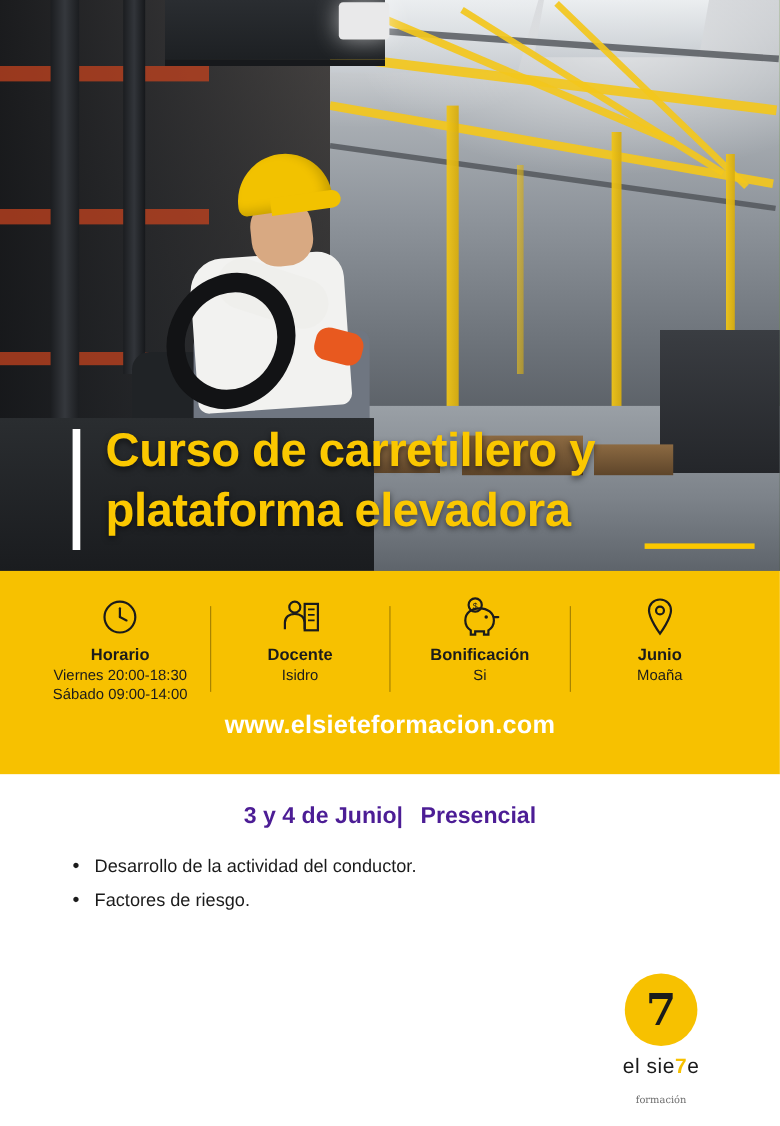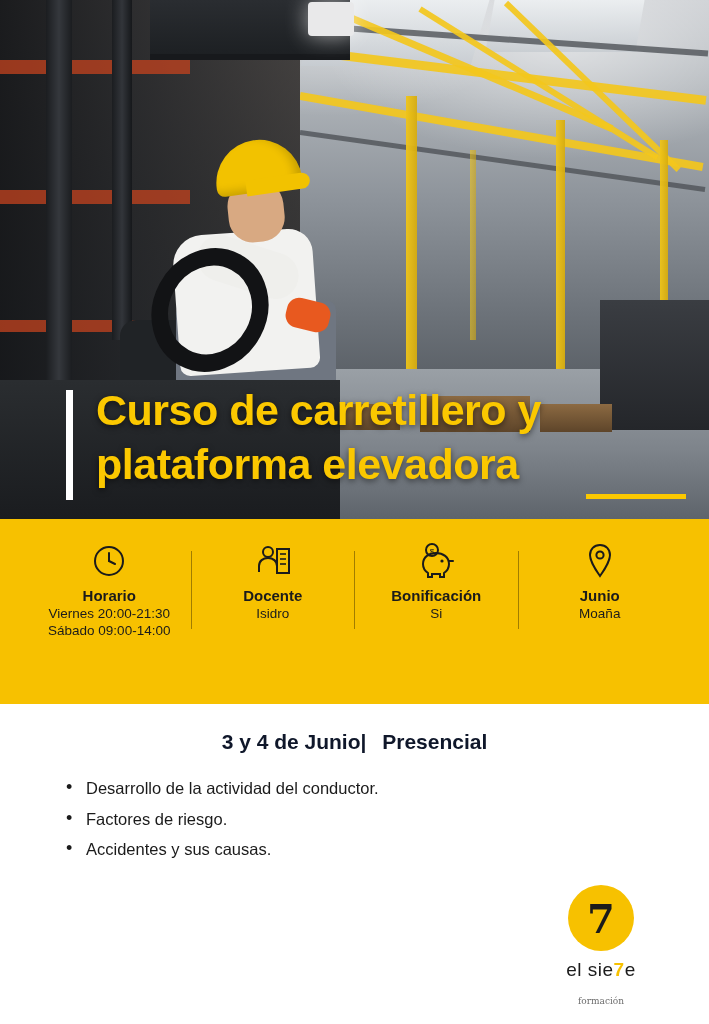--- a/index.html
+++ b/index.html
@@ -276,21 +276,21 @@
     position: relative;
     width: 709px;
     height: 320px;
     background: #ffffff;
   }
   .date-line {
     text-align: center;
     padding-top: 26px;
     font-size: 21px;
     font-weight: bold;
-    color: #0f172a;
+    color: #4c1d95;
   }
   .date-line .modality { margin-left: 10px; }
   .bullets {
     margin: 26px 0 0 66px;
     list-style: none;
   }
   .bullets li {
     position: relative;
     font-size: 16.5px;
     color: #1b1b1b;
@@ -413,21 +413,21 @@
 
       <div class="info-col">
         <div class="ico">
           <svg width="36" height="36" viewBox="0 0 36 36">
             <circle cx="18" cy="18" r="14" fill="none" stroke="#1b1b1b" stroke-width="2"></circle>
             <line x1="18" y1="18" x2="18" y2="10" stroke="#1b1b1b" stroke-width="2" stroke-linecap="round"></line>
             <line x1="18" y1="18" x2="24" y2="21" stroke="#1b1b1b" stroke-width="2" stroke-linecap="round"></line>
           </svg>
         </div>
         <div class="info-title">Horario</div>
-        <div class="info-sub" style="white-space:pre-line;">Viernes 20:00-21:30
+        <div class="info-sub" style="white-space:pre-line;">Viernes 20:00-18:30
 Sábado 09:00-14:00</div>
       </div>
 
       <div class="divider"></div>
 
       <div class="info-col">
         <div class="ico">
           <svg width="40" height="40" viewBox="0 0 40 40">
             <circle cx="15" cy="11" r="5" fill="none" stroke="#1b1b1b" stroke-width="2"></circle>
             <path d="M6 31 v-6 c0-5 4-8 9-8 s9 3 9 8 v6" fill="none" stroke="#1b1b1b" stroke-width="2"></path>
@@ -465,32 +465,32 @@
             <path d="M15 4c-6 0-10 4.4-10 10 0 7.4 10 21 10 21s10-13.6 10-21c0-5.6-4-10-10-10z" fill="none" stroke="#1b1b1b" stroke-width="2"></path>
             <circle cx="15" cy="14" r="3.6" fill="none" stroke="#1b1b1b" stroke-width="2"></circle>
           </svg>
         </div>
         <div class="info-title">Junio</div>
         <div class="info-sub">Moaña</div>
       </div>
 
     </div>
 
+    <div class="website">www.elsieteformacion.com</div>
   </div>
 
   <div class="lower">
     <div class="date-line">
       <span>3 y 4 de Junio|</span>
       <span class="modality">Presencial</span>
     </div>
 
     <ul class="bullets">
       <li>Desarrollo de la actividad del conductor.</li>
       <li>Factores de riesgo.</li>
-      <li>Accidentes y sus causas.</li>
     </ul>
 
     <div class="logo">
       <div class="logo-circle">
         <span class="seven">7</span>
       </div>
       <div class="logo-text">
         <span>el sie</span><span class="seven-inline">7</span><span>e</span>
       </div>
       <div class="logo-sub">formación</div>

